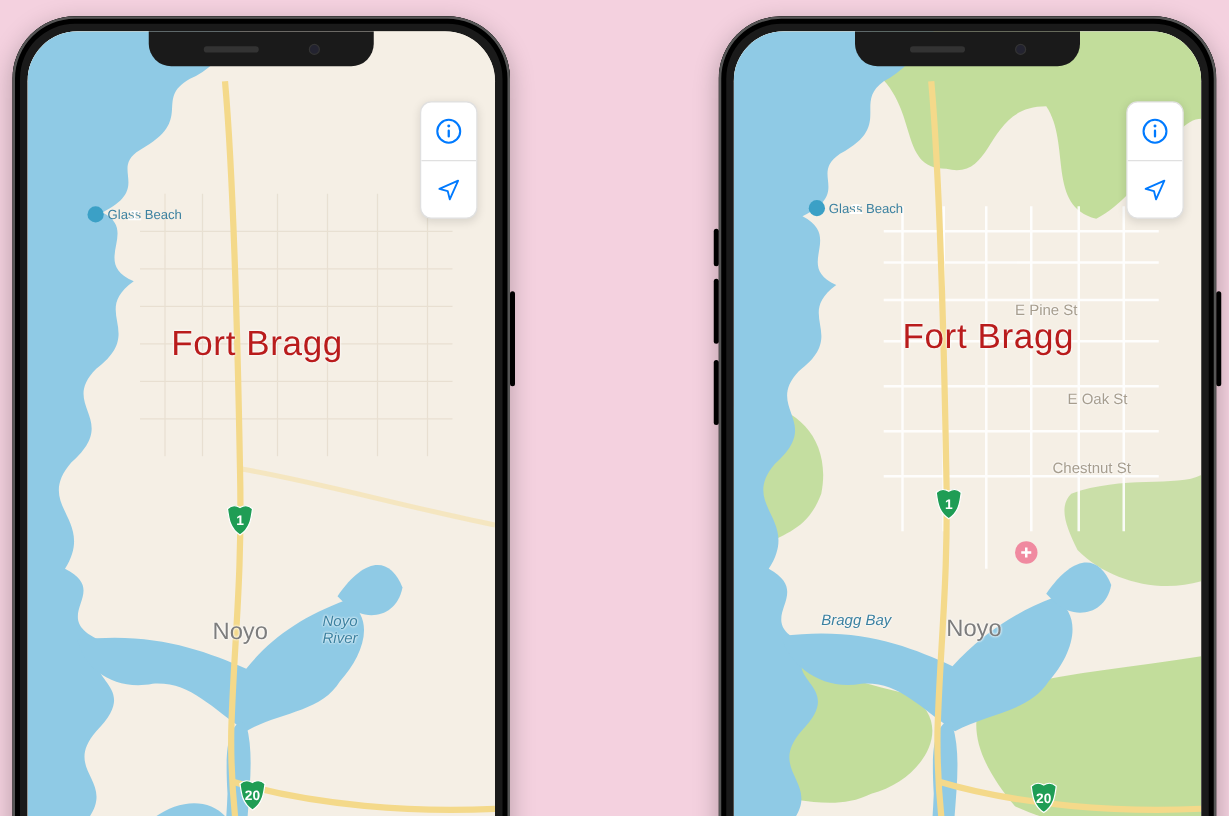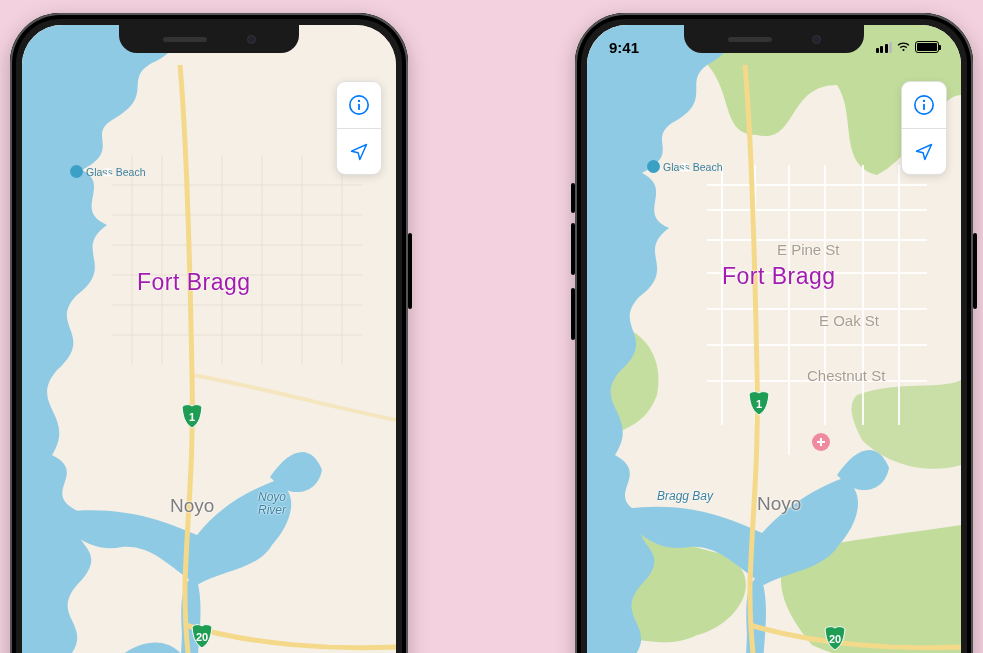--- a/index.html
+++ b/index.html
@@ -89,24 +89,24 @@
   .battery{width:24px;height:12px;border:1px solid #000;border-radius:3px;position:relative;}
   .battery::after{content:"";position:absolute;right:-3px;top:3px;width:2px;height:5px;background:#000;border-radius:0 1px 1px 0;}
   .battery .fill{position:absolute;left:1px;top:1px;bottom:1px;border-radius:1px;background:#000;}
   .battery.full .fill{right:1px;}
   .battery.low .fill{width:9px;}
   
   .map{position:absolute;inset:0;}
   .map svg{position:absolute;inset:0;width:100%;height:100%;}
   
   .map-label{position:absolute;white-space:nowrap;color:var(--muted-label);font-size:14px;text-shadow:0 0 2px #fff,0 0 2px #fff;}
-  .city{font-size:23px;color:#a21caf;letter-spacing:.5px;margin-top:10px;}
+  .city{font-size:28px;color:#b91c1c;letter-spacing:.5px;}
   .city-sm{font-size:19px;color:#7d7d7d;}
   .water-label{color:var(--water-label);font-style:italic;font-size:12px;}
-  .street-label{color:#a69d8e;font-size:15px;}
+  .street-label{color:#a69d8e;font-size:12px;margin-left:35px;}
   .poi{position:absolute;display:flex;align-items:center;gap:3px;}
   .poi .dot{width:13px;height:13px;border-radius:50%;display:flex;align-items:center;justify-content:center;color:#fff;font-size:9px;}
   .poi .txt{font-size:10.5px;color:var(--water-label);}
   
   .shield{position:absolute;width:24px;height:26px;}
   .shield svg{width:100%;height:100%;}
   .shield .num{position:absolute;inset:0;display:flex;align-items:center;justify-content:center;font-size:11px;font-weight:600;color:#fff;padding-top:2px;}
   
   .map-controls{
     position:absolute;
@@ -224,41 +224,20 @@
   <div class="side-btn vol1"></div>
   <div class="side-btn vol2"></div>
   <div class="side-btn vol3"></div>
   <div class="side-btn pwr"></div>
   <div class="screen">
     <div class="notch">
       <span class="speaker"></span>
         <span class="cam"></span>
     </div>
 
-    <div class="status-bar">
-      <div class="status-left">
-        <span>9:41</span>
-      </div>
-      <div class="status-right">
-        <span class="signal-bars">
-            <span></span>
-            <span></span>
-            <span></span>
-            <span></span>
-          </span>
-        <span>
-          <svg class="wifi" viewBox="0 0 24 18">
-              <path d="M12 17c.9 0 1.6-.7 1.6-1.6S12.9 13.8 12 13.8s-1.6.7-1.6 1.6.7 1.6 1.6 1.6zm-4.4-4.6c2.4-2.4 6.3-2.4 8.8 0l1.5-1.5c-3.3-3.2-8.5-3.2-11.8 0zM4 8.7c4.4-4.3 11.5-4.3 16 0l1.5-1.5C16.2 2 7.8 2 2.5 7.2z" fill="#000"></path>
-            </svg>
-        </span>
-        <span class="battery full">
-            <span class="fill"></span>
-          </span>
-      </div>
-    </div>
 
     <div class="map">
       <svg viewBox="0 0 374 756" preserveAspectRatio="none">
         <rect width="374" height="756" fill="var(--screen-land)"></rect>
 
         <path d="M110,30 C150,60 130,110 170,110 C210,120 200,60 250,60 C270,90 250,140 290,150 C330,130 350,70 374,70 L374,0 L110,0 Z" fill="var(--green)" opacity=".85"></path>
         <path d="M0,300 C40,290 80,320 70,370 C55,410 25,400 0,430 Z" fill="var(--green)" opacity=".8"></path>
         <path d="M0,510 C40,495 90,520 140,530 C180,555 150,600 110,610 C70,630 30,600 0,620 Z" fill="var(--green)" opacity=".85"></path>
         <path d="M200,530 C250,515 310,510 374,500 L374,640 C330,650 270,640 225,620 C200,590 185,560 200,530Z" fill="var(--green)" opacity=".85"></path>
         <path d="M40,640 C100,620 170,640 200,680 C230,720 180,756 150,756 L0,756 L0,700 C10,670 20,650 40,640Z" fill="var(--green)" opacity=".85"></path>

